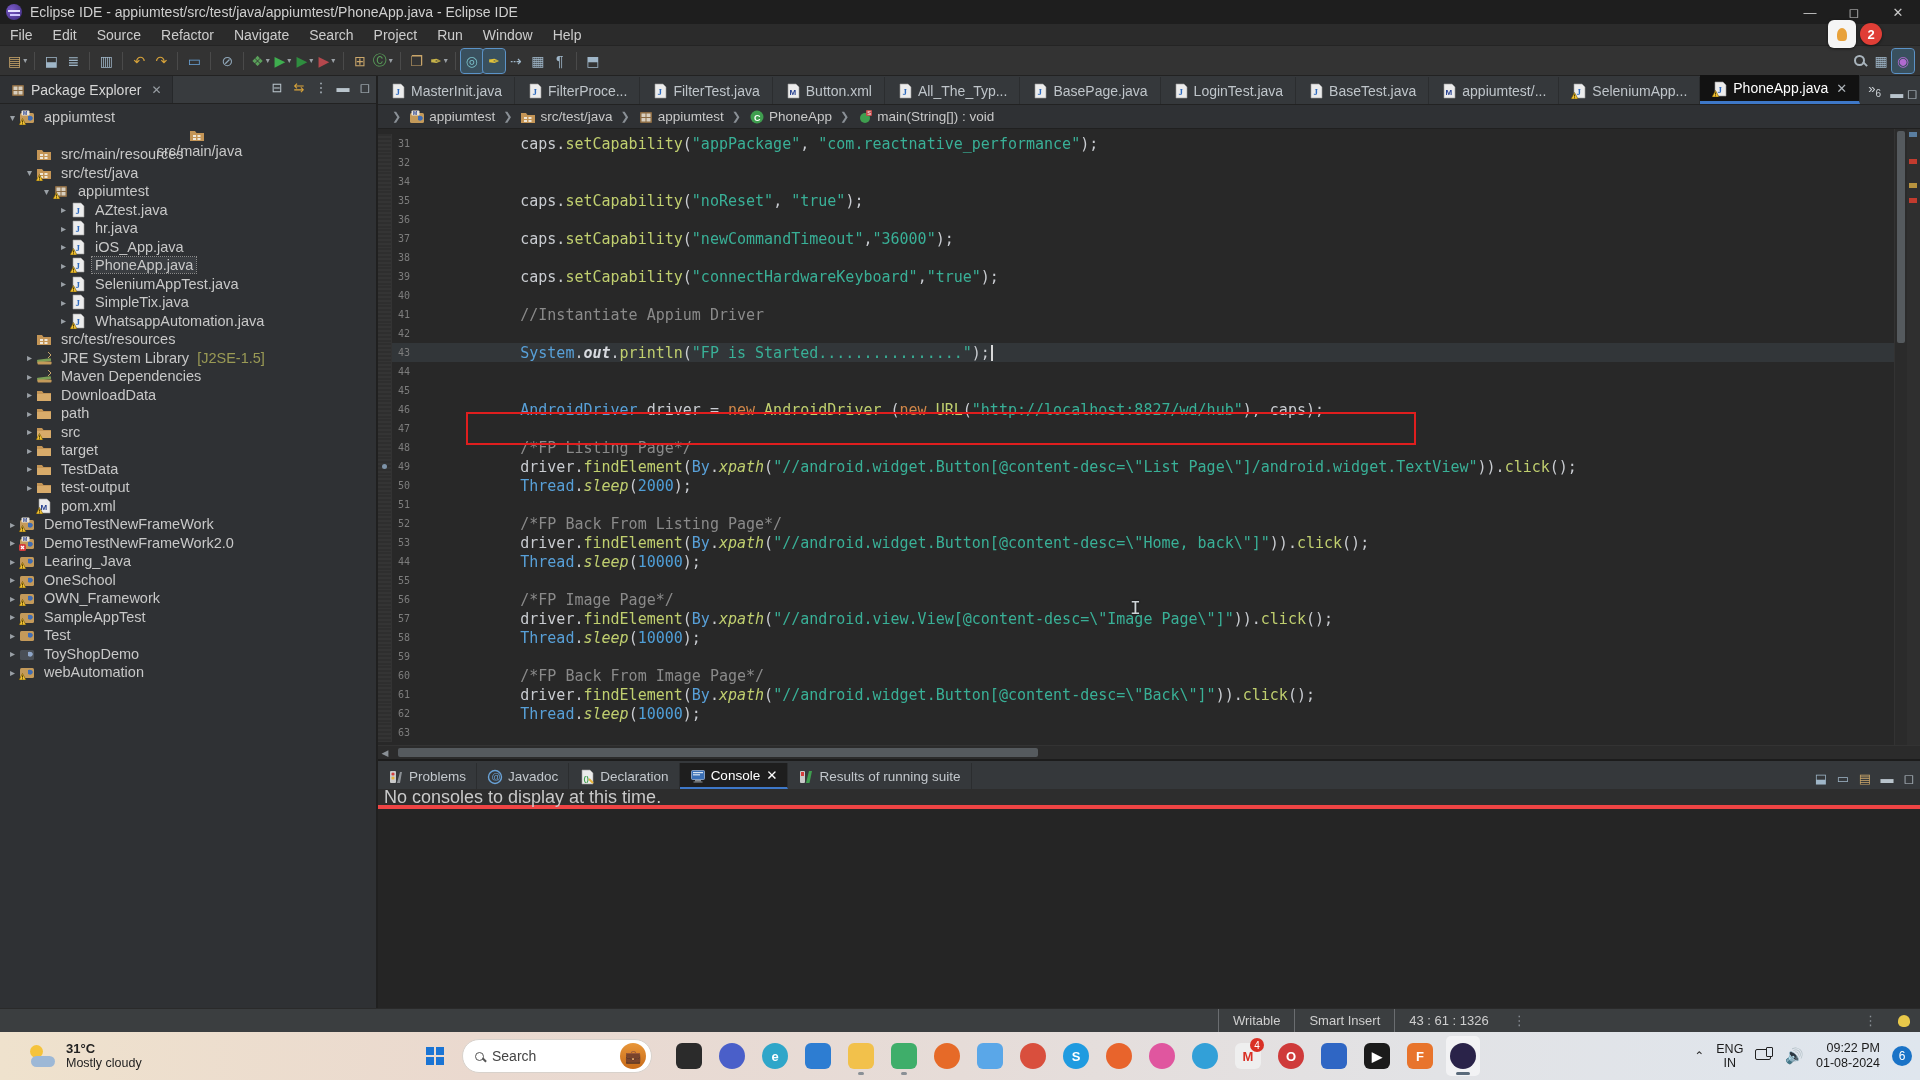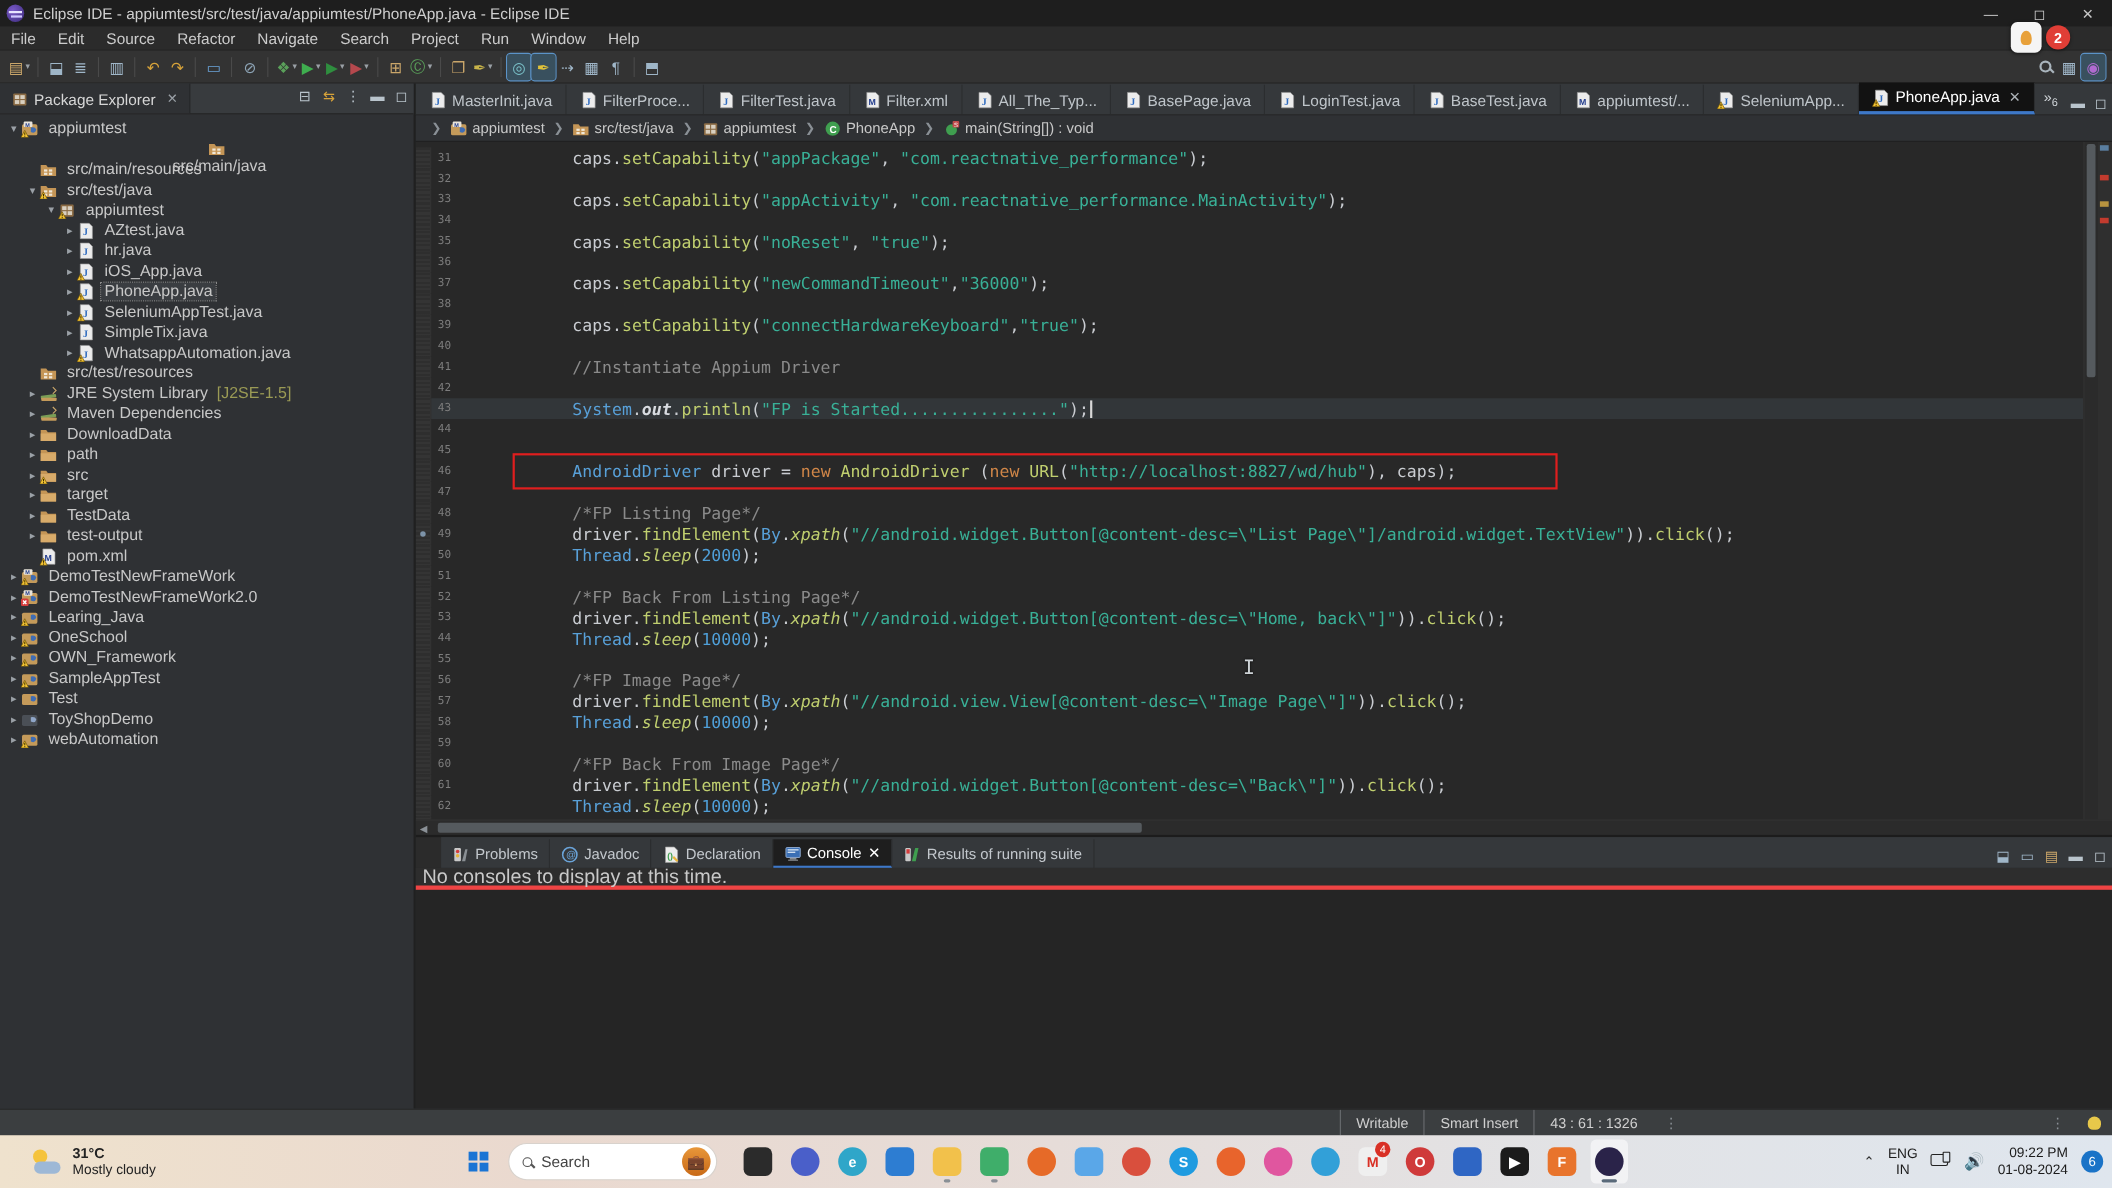--- a/index.html
+++ b/index.html
@@ -87,21 +87,21 @@
   .vthumb { position:absolute; left:2px; right:2px; border-radius:2px; background:#555a5e; }
   .overview { width:13px; flex:none; background:#2f2f2f; position:relative; }
   .ov-mark { position:absolute; left:2px; width:8px; height:5px; }
 
   .hscroll { height:14px; flex:none; background:#2b2b2b; border-top:1px solid #333; display:flex; align-items:center; position:relative; }
   .harrow { width:14px; color:#8a9096; font-size:9px; text-align:center; }
   .hthumb { position:absolute; top:2px; height:9px; border-radius:2px; background:#555a5e; left:20px; width:640px; }
 
   
   .console-panel { height:249px; flex:none; display:flex; flex-direction:column; background:#2b2b2b; border-top:2px solid #1c1c1c; }
-  .console-tabs { height:28px; background:#35383b; display:flex; align-items:flex-end; flex:none;margin-left:23px; }
+  .console-tabs { height:28px; background:#35383b; display:flex; align-items:flex-end; flex:none; }
   .ctab { height:26px; display:flex; align-items:center; gap:6px; padding:0 10px; color:#c3c8cd; font-size:13.5px; border-right:1px solid #2b2d2f; }
   .ctab.active { background:#1e1e1e; color:#fff; border-bottom:2px solid #3e78c8; }
   .console-tabs .spacer { flex:1; }
   .console-msg { height:20px; background:#2d2d2d; color:#c9c9c9; font-size:18px; display:flex; align-items:center; padding-left:6px; border-bottom:4px solid #ef4444; flex:none; }
   .console-body { flex:1; background:#252525; }
 
   
   .statusbar { height:24px; background:#3b3e40; border-top:1px solid #2a2a2a; display:flex; align-items:stretch; color:#cfcfcf; font-size:13px; flex:none; }
   .sb-spacer-l { width:1218px; flex:none; }
   .sb-cell { display:flex; align-items:center; padding:0 14px; border-left:1px solid #6a6d70; }
@@ -743,21 +743,21 @@
             </span>
             <span>FilterTest.java</span>
           </div>
           <div class="etab">
             <span class="ticon16">
               <svg width="16" height="16" viewBox="0 0 16 16" xmlns="http://www.w3.org/2000/svg">
                 <path d="M3 1 L11 1 L14 4 L14 15 L3 15 Z" fill="#ececec" stroke="#9a9a9a" stroke-width="0.6"></path>
                 <text x="4.5" y="12" font-size="8" font-weight="bold" fill="#27408f" font-family="sans-serif">M</text>
               </svg>
             </span>
-            <span>Filter.xml</span>
+            <span>Button.xml</span>
           </div>
           <div class="etab">
             <span class="ticon16">
               <svg width="16" height="16" viewBox="0 0 16 16" xmlns="http://www.w3.org/2000/svg">
                 <path d="M3 1 L11 1 L14 4 L14 15 L3 15 Z" fill="#ececec" stroke="#9a9a9a" stroke-width="0.6"></path>
                 <text x="5.5" y="12" font-size="9" font-weight="bold" fill="#2f6bbf" font-family="serif">J</text>
               </svg>
             </span>
             <span>All_The_Typ...</span>
           </div>
@@ -892,21 +892,20 @@
             <span>main(String[]) : void</span>
           </span>
         </div>
 
       <div class="code-wrap">
         <div class="code-scroll" id="codescroll">
           <div class="red-box" id="redbox" style="left: 88px; width: 950px; top: 283px; height: 33px;"></div>
           <span class="mouse-ibeam" id="ibeam" style="left: 752px; top: 468px;">I</span>
         <div class="code-line"><span class="ruler"></span><span class="lnum">31</span><span class="ctext"><span class="t-p">        caps.</span><span class="t-m">setCapability</span><span class="t-p">(</span><span class="t-s">"appPackage"</span><span class="t-p">, </span><span class="t-s">"com.reactnative_performance"</span><span class="t-p">);</span></span></div>
             <div class="code-line"><span class="ruler"></span><span class="lnum">32</span><span class="ctext"></span></div>
-            <div class="code-line"><span class="ruler"></span><span class="lnum">33</span><span class="ctext"><span class="t-p">        caps.</span><span class="t-m">setCapability</span><span class="t-p">(</span><span class="t-s">"appActivity"</span><span class="t-p">, </span><span class="t-s">"com.reactnative_performance.MainActivity"</span><span class="t-p">);</span></span></div>
             <div class="code-line"><span class="ruler"></span><span class="lnum">34</span><span class="ctext"></span></div>
             <div class="code-line"><span class="ruler"></span><span class="lnum">35</span><span class="ctext"><span class="t-p">        caps.</span><span class="t-m">setCapability</span><span class="t-p">(</span><span class="t-s">"noReset"</span><span class="t-p">, </span><span class="t-s">"true"</span><span class="t-p">);</span></span></div>
             <div class="code-line"><span class="ruler"></span><span class="lnum">36</span><span class="ctext"></span></div>
             <div class="code-line"><span class="ruler"></span><span class="lnum">37</span><span class="ctext"><span class="t-p">        caps.</span><span class="t-m">setCapability</span><span class="t-p">(</span><span class="t-s">"newCommandTimeout"</span><span class="t-p">,</span><span class="t-s">"36000"</span><span class="t-p">);</span></span></div>
             <div class="code-line"><span class="ruler"></span><span class="lnum">38</span><span class="ctext"></span></div>
             <div class="code-line"><span class="ruler"></span><span class="lnum">39</span><span class="ctext"><span class="t-p">        caps.</span><span class="t-m">setCapability</span><span class="t-p">(</span><span class="t-s">"connectHardwareKeyboard"</span><span class="t-p">,</span><span class="t-s">"true"</span><span class="t-p">);</span></span></div>
             <div class="code-line"><span class="ruler"></span><span class="lnum">40</span><span class="ctext"></span></div>
             <div class="code-line"><span class="ruler"></span><span class="lnum">41</span><span class="ctext"><span class="t-cm">        //Instantiate Appium Driver</span></span></div>
             <div class="code-line"><span class="ruler"></span><span class="lnum">42</span><span class="ctext"></span></div>
             <div class="code-line current"><span class="ruler"></span><span class="lnum">43</span><span class="ctext"><span class="t-c">        System</span><span class="t-p">.</span><span class="t-f">out</span><span class="t-p">.</span><span class="t-m">println</span><span class="t-p">(</span><span class="t-s">"FP is Started................"</span><span class="t-p">);</span><span class="caret"></span></span></div>

